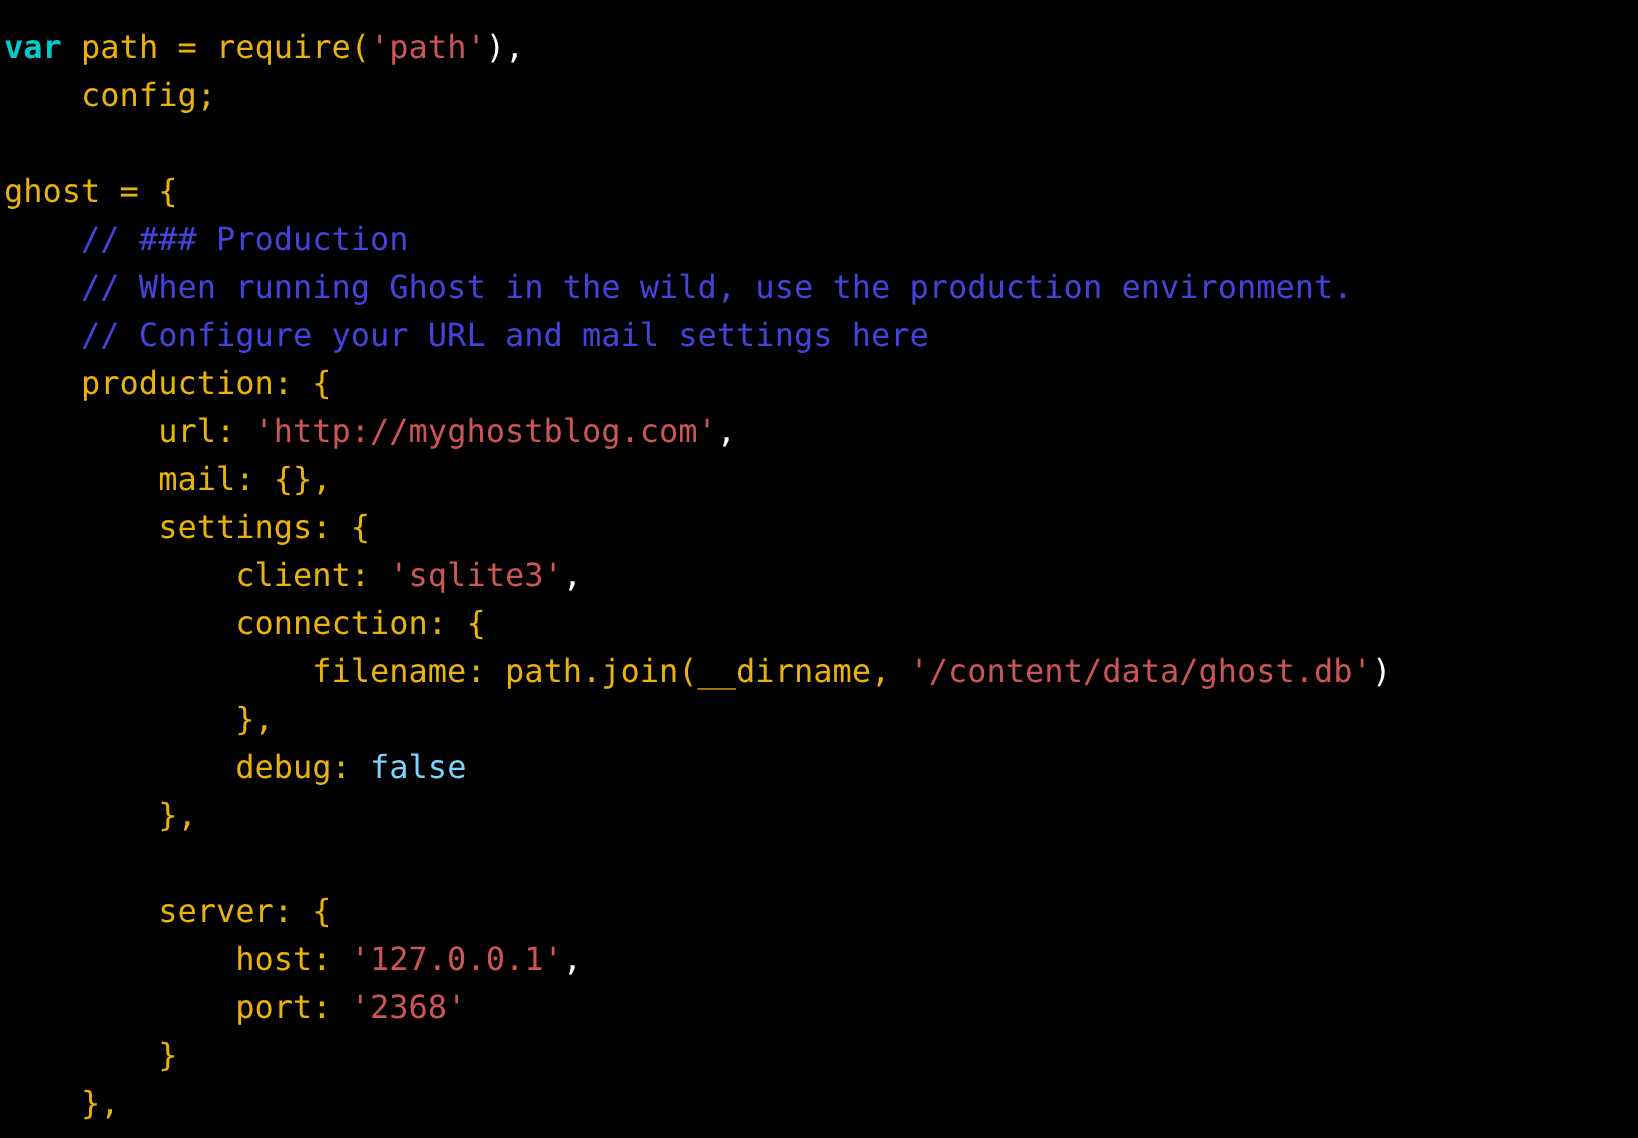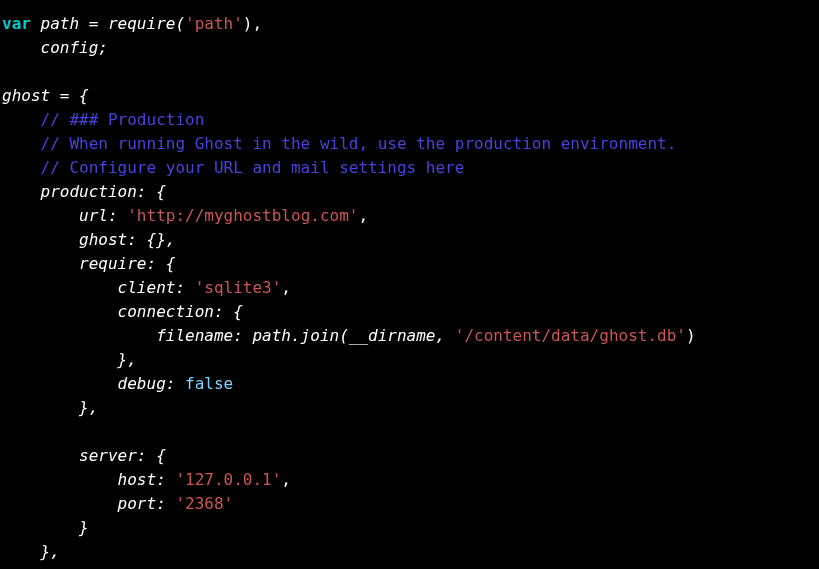--- a/index.html
+++ b/index.html
@@ -20,36 +20,36 @@
     }
     pre {
       font-family: inherit;
       white-space: pre;
     }
     .keyword { color: #00cccc; font-weight: bold; }
     .string { color: #cc5555; }
     .comment { color: #4444dd; margin-top: 44px; }
     .literal { color: #7dd3fc; }
     .punct { color: #ffffff; }
-    .ident { color: #ffffff; font-style: italic; }
+    .ident { color: #eab308; }
   </style>
 </head>
 <body>
 
 <pre><span class="keyword">var</span><span class="ident"> path = require(</span><span class="string">'path'</span><span class="punct">),</span>
 <span class="ident">    config;</span>
 <span></span>
 <span class="ident">ghost = {</span>
 <span class="comment">    // ### Production</span>
 <span class="comment">    // When running Ghost in the wild, use the production environment.</span>
 <span class="comment">    // Configure your URL and mail settings here</span>
 <span class="ident">    production: {</span>
 <span class="ident">        url: </span><span class="string">'http://myghostblog.com'</span><span class="punct">,</span>
-<span class="ident">        ghost: {},</span>
-<span class="ident">        require: {</span>
+<span class="ident">        mail: {},</span>
+<span class="ident">        settings: {</span>
 <span class="ident">            client: </span><span class="string">'sqlite3'</span><span class="punct">,</span>
 <span class="ident">            connection: {</span>
 <span class="ident">                filename: path.join(__dirname, </span><span class="string">'/content/data/ghost.db'</span><span class="punct">)</span>
 <span class="ident">            },</span>
 <span class="ident">            debug: </span><span class="literal">false</span>
 <span class="ident">        },</span>
 <span></span>
 <span class="ident">        server: {</span>
 <span class="ident">            host: </span><span class="string">'127.0.0.1'</span><span class="punct">,</span>
 <span class="ident">            port: </span><span class="string">'2368'</span>

